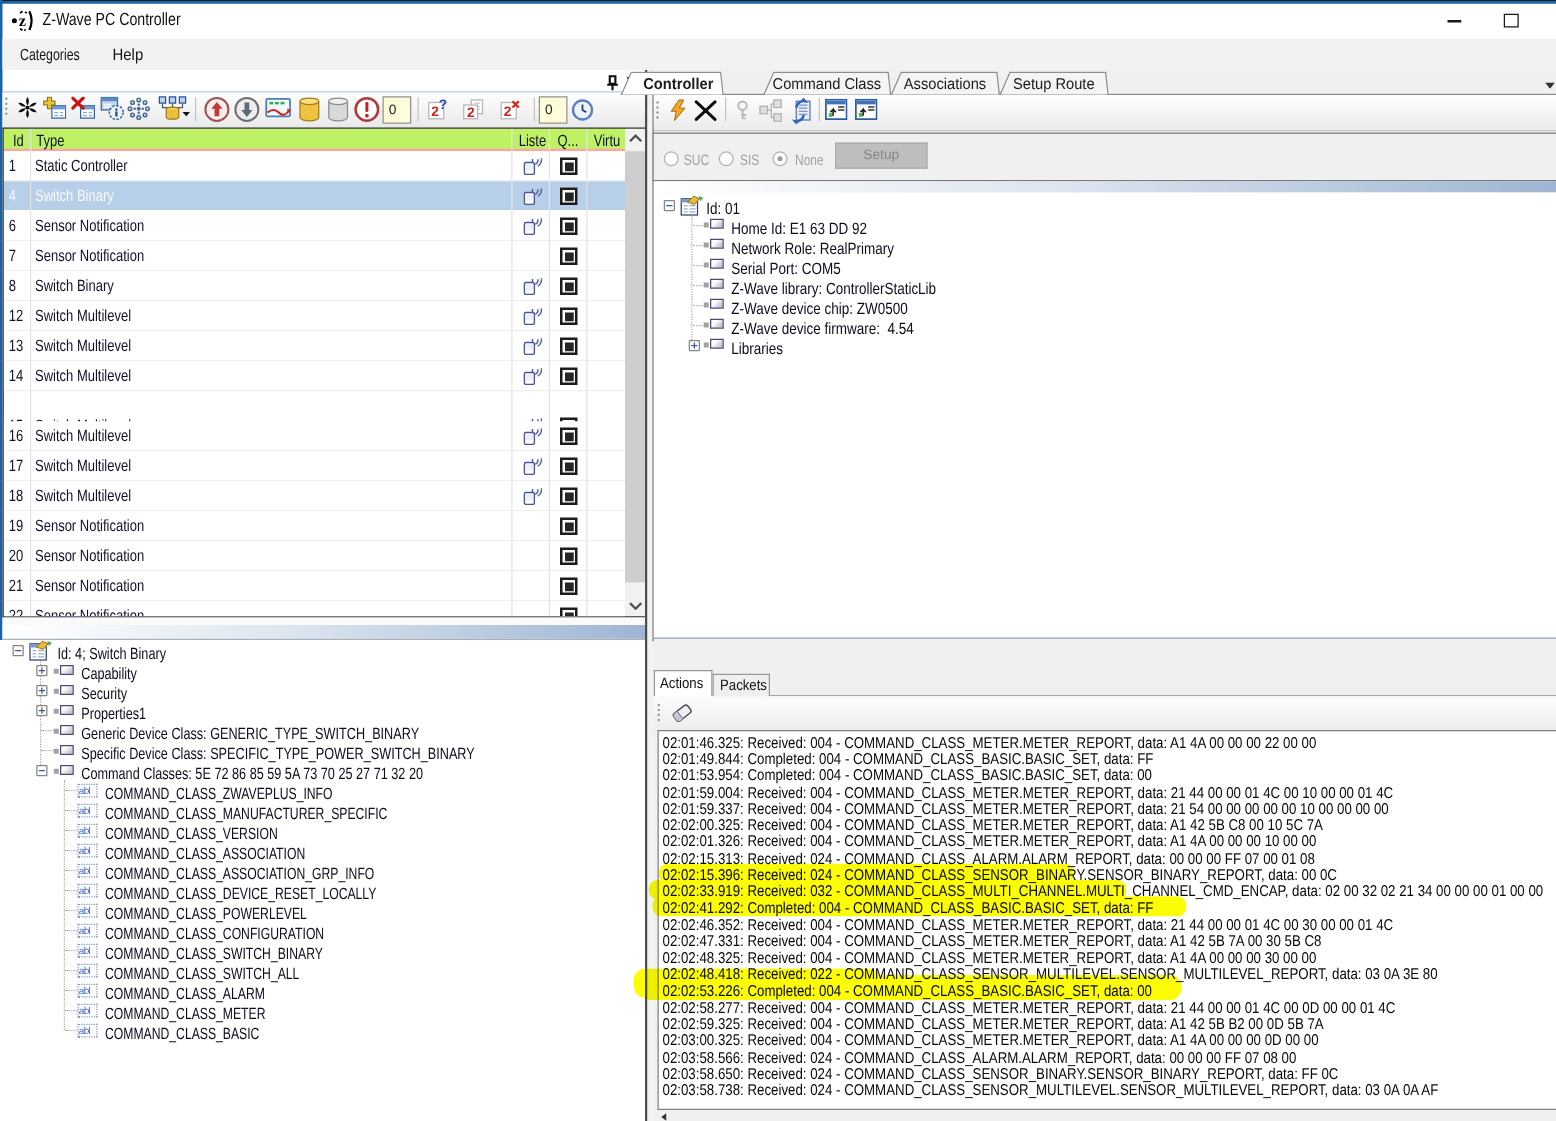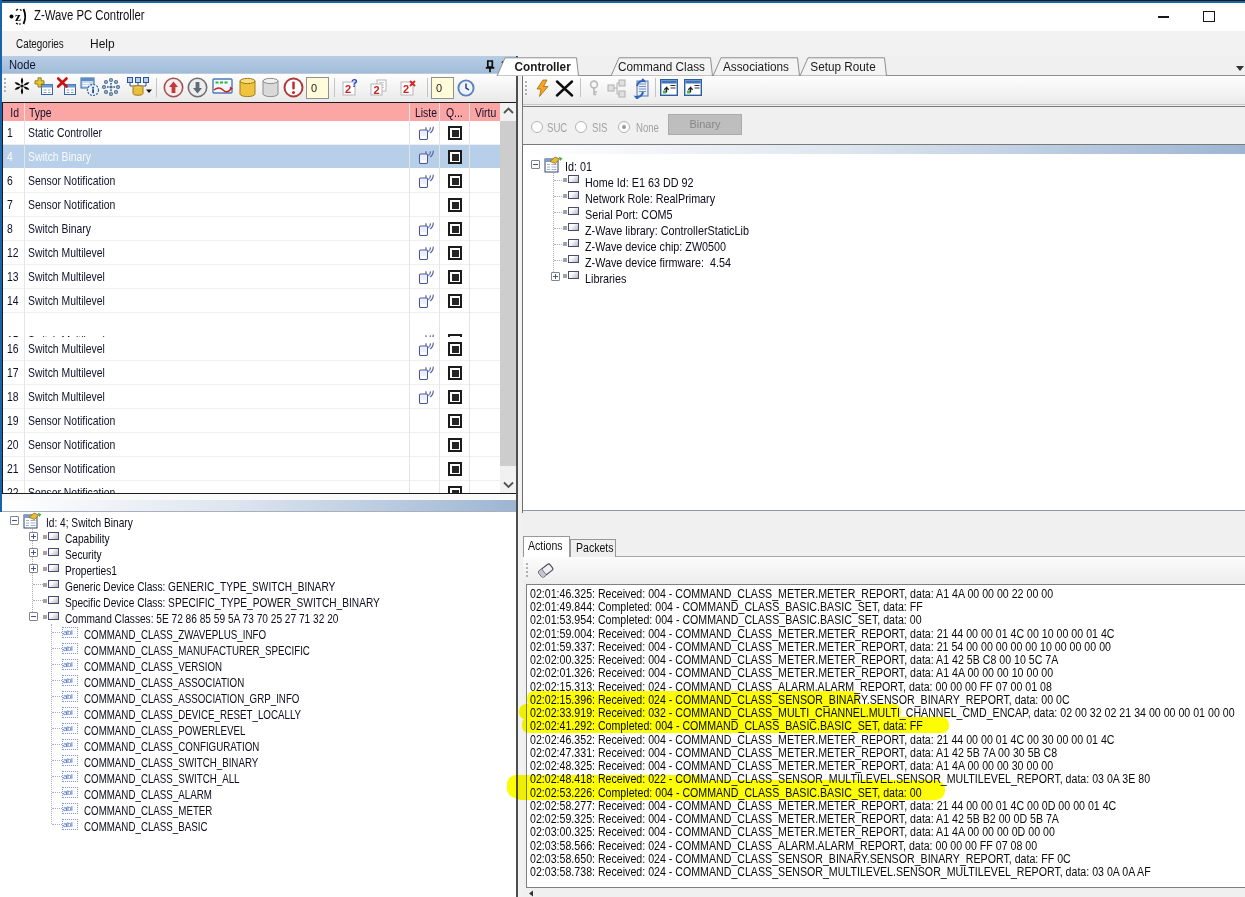--- a/index.html
+++ b/index.html
@@ -10,21 +10,21 @@
 #leftborder{position:absolute;left:0;top:0;width:1.5px;height:897px;background:#1764ad;}
 #titlebar{position:absolute;left:2px;top:2px;width:1243px;height:29px;background:#fff;}
 #title-text{position:absolute;left:34px;top:7px;font-size:14px;letter-spacing:0;color:#101010;transform:scaleX(0.81);transform-origin:0 50%;}
 #menubar{position:absolute;left:2px;top:31px;width:1243px;height:25px;background:#f2f2f2;}
 .menuitem{position:absolute;top:36px;font-size:13px;letter-spacing:0;color:#151515;transform-origin:0 50%;}
 
 #nodehdr{position:absolute;left:2px;top:56px;width:515px;height:17px;background:linear-gradient(#b7cde5,#a2bcd8);}
 #nodehdr .t{position:absolute;left:7px;top:1px;font-size:13px;letter-spacing:0;color:#0d1530;transform:scaleX(0.86);transform-origin:0 50%;}
 #ltoolbar{position:absolute;left:2px;top:73px;width:515px;height:29px;background:linear-gradient(#fefefe,#e9e9e9);border-top:1px solid #b9cce2;}
 #ltable{position:absolute;left:2px;top:102px;width:515px;height:392px;border:1px solid #1c1c1c;background:#fff;overflow:hidden;}
-#lthead{position:absolute;left:0;top:0;width:513px;height:18px;background:#fca5a5;border-bottom:6px solid #fca5a5;}
+#lthead{position:absolute;left:0;top:0;width:513px;height:18px;background:#bef264;border-bottom:2px solid #fca5a5;}
 .hcell{position:absolute;top:2px;font-size:13px;letter-spacing:0;color:#10122a;transform:scaleX(0.8);transform-origin:0 50%;}
 .coldiv{position:absolute;top:0;width:1px;height:390px;background:#e4e4e4;}
 .trow{position:absolute;left:0;width:497px;height:24px;border-bottom:1px solid #efefef;background:#fff;}
 .trow.sel{background:#b8cfe9;border-bottom:1px solid #fff;}
 .trow .id{position:absolute;left:4px;top:3.5px;font-size:13px;letter-spacing:0;color:#10122a;transform:scaleX(0.8);transform-origin:0 50%;}
 .trow .ty{position:absolute;left:24.5px;top:3.5px;font-size:13px;letter-spacing:0;color:#10122a;transform:scaleX(0.8);transform-origin:0 50%;}
 .trow.sel .id,.trow.sel .ty{color:#f8fafc;}
 .chk{position:absolute;left:445px;top:5px;width:14px;height:14px;border:2px solid #1b1b1b;background:#fff;}
 .chk::after{content:"";position:absolute;left:1.5px;top:1.5px;width:7px;height:7px;background:#252525;}
 .phw{position:absolute;left:415px;top:4px;width:16px;height:16px;}
@@ -91,23 +91,20 @@
  <path d="M14.5 2 q3.5 7.5 0 15" stroke="#000" stroke-width="1.8" fill="none"></path>
  <path d="M7 3.5 l2 -1.5 M11 2.5 l1.5 1" stroke="#000" stroke-width="1.3" fill="none"></path>
  <path d="M7 16 l2 1.2 M11.5 16.5 l-1 1" stroke="#000" stroke-width="1.3" fill="none"></path>
 </svg>
 <div id="title-text">Z-Wave PC Controller</div>
 <div class="abs" style="left:1158px;top:16px;width:11px;height:2px;background:#171717"></div>
 <div class="abs" style="left:1203px;top:11px;width:12px;height:11px;border:1.5px solid #171717"></div>
 <div id="menubar"></div>
 <div class="menuitem" style="left:16px;transform:scaleX(0.76)">Categories</div>
 <div class="menuitem" style="left:90px;transform:scaleX(0.92)">Help</div>
-<div id="nodehdr">
-      <div class="t">Node</div>
-    </div>
 <svg class="abs" style="left:485px;top:59.5px" width="10" height="13" viewBox="0 0 10 13">
  <path d="M2.8 1 h4.5 v6 h-4.5 z" stroke="#0d0d0d" stroke-width="1.7" fill="none"></path>
  <path d="M0.8 7.8 h8.5 M5 8 v4.2" stroke="#0d0d0d" stroke-width="1.7" fill="none"></path>
 </svg>
 <svg class="abs" style="left:501px;top:61px" width="11" height="10" viewBox="0 0 11 10">
  <path d="M1 0.8 L10 9.2 M10 0.8 L1 9.2" stroke="#0d0d0d" stroke-width="1.9"></path>
 </svg>
 <div id="ltoolbar"></div>
 <div class="grip" style="left:4px;top:78px">
       <i></i>
@@ -578,21 +575,21 @@
       <rect x="3" y="11.5" width="3" height="3" fill="#49b649"></rect>
       <path d="M6.5 13.5 v-5 l-2.2 2.2 m2.2 -2.2 l2.2 2.2" stroke="#222" stroke-width="1.3" fill="none"></path>
     </svg>
 <div id="radiopanel"></div>
 <div class="radio" style="left:530.5px;top:120.5px"></div>
 <div class="rlabel" style="left:547px;top:121px">SUC</div>
 <div class="radio" style="left:574.5px;top:120.5px"></div>
 <div class="rlabel" style="left:592px;top:121px">SIS</div>
 <div class="radio on" style="left:618px;top:120.5px"></div>
 <div class="rlabel" style="left:636px;top:121px">None</div>
-<div id="assignbtn">Binary</div>
+<div id="assignbtn">Setup</div>
 <div id="rsplit"></div>
     <div id="rtree"></div>
 <div class="guide" style="left:553px;top:169px;height:107px"></div>
 <div class="texp" style="left:530.5px;top:160px">
       <i></i>
     </div>
     <svg class="abs" style="left:544px;top:156px" width="19" height="17" viewBox="0 0 19 17">
 <rect x="1" y="3" width="13" height="13" fill="#fff" stroke="#33406e"></rect>
 <rect x="1" y="3" width="13" height="3" fill="#7d9cc9"></rect>
 <path d="M3 8.5 h3 M7.5 8.5 h5 M3 11 h3 M7.5 11 h5 M3 13.5 h3 M7.5 13.5 h5" stroke="#9ab0cc" stroke-width="1"></path>

